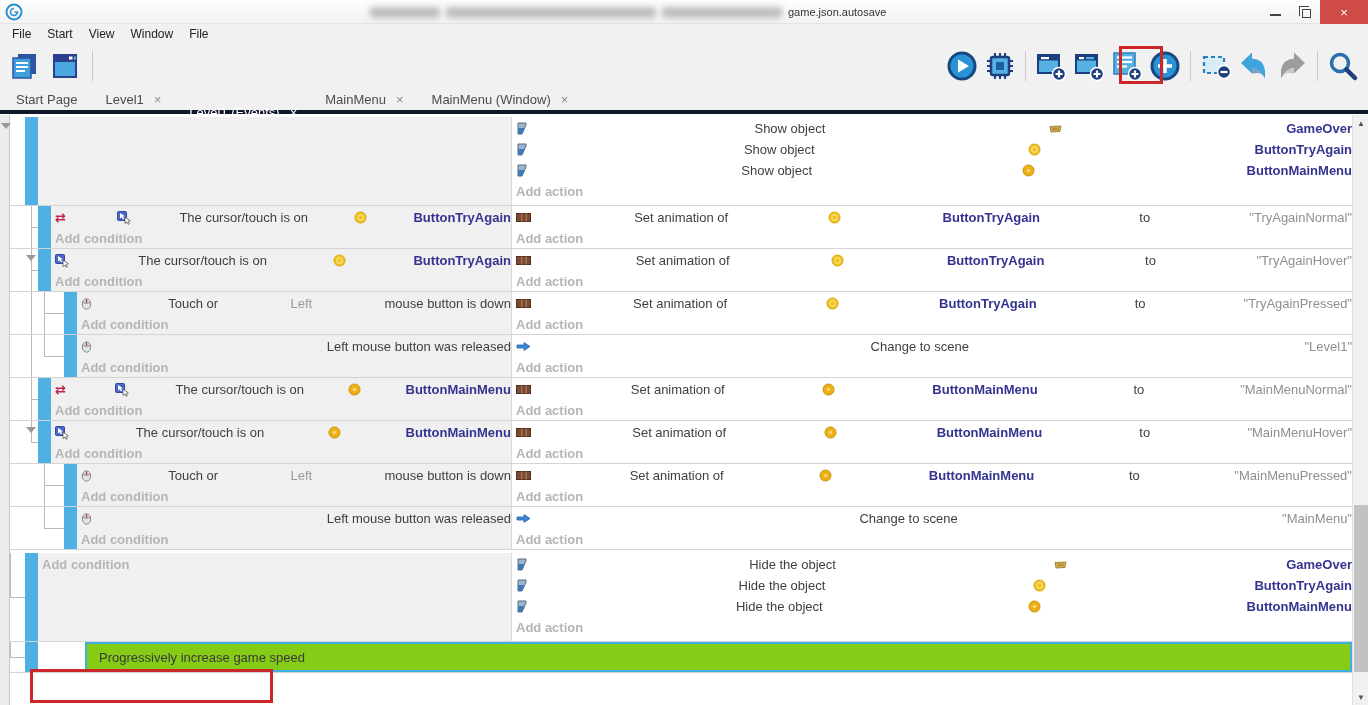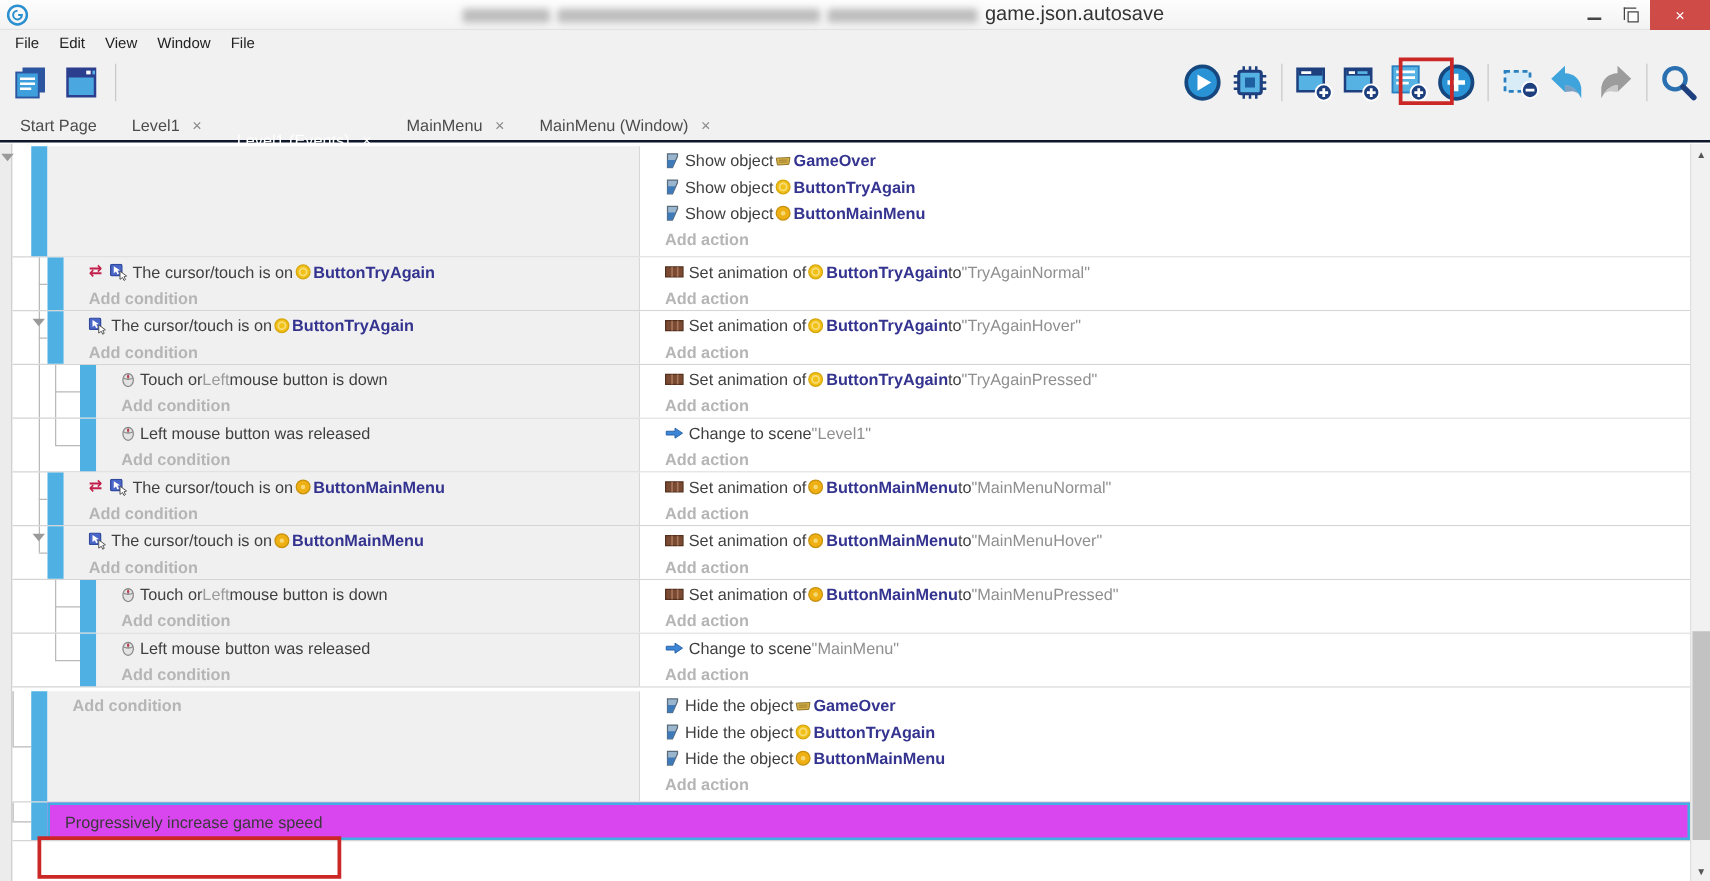--- a/index.html
+++ b/index.html
@@ -4,65 +4,65 @@
 <style>
   * { box-sizing: border-box; margin:0; padding:0; }
   html,body { width:1368px; height:705px; overflow:hidden; }
   body { font-family:"Liberation Sans","DejaVu Sans",sans-serif; background:#fff; position:relative; }
 
   
   .titlebar { height:24px; background:linear-gradient(#fdfdfd,#f3f3f3); display:flex; align-items:center; position:relative; border-bottom:1px solid #e3e3e3; }
   .appicon { margin-left:5px; width:18px; height:18px; }
   .titlewrap { position:absolute; left:370px; top:0; height:24px; display:flex; align-items:center; gap:6px; }
   .blurchunk { height:11px; background:#a9a9a9; border-radius:2px; filter:blur(3px); opacity:.75; }
-  .titletext { font-size:16px; color:#333; }
+  .titletext { font-size:11px; color:#333; }
   .wincontrols { position:absolute; right:0; top:0; height:24px; display:flex; }
   .winbtn { width:30px; height:24px; display:flex; align-items:center; justify-content:center; color:#444; }
   .minglyph { width:11px; height:0; border-top:2px solid #444; margin-top:6px; }
   .restoreglyph { width:9px; height:9px; border:1px solid #444; position:relative; background:#fdfdfd; margin-top:3px; margin-left:3px;}
   .restoreglyph:before { content:""; position:absolute; left:-4px; top:-4px; width:9px; height:9px; border:1px solid #444; border-right:none; border-bottom:none; }
   .closebtn { width:48px; background:#cf4b48; color:#fff; font-size:13px; }
 
   
   .menubar { height:20px; background:#f1f1f1; display:flex; align-items:center; padding-left:4px; }
   .menuitem { font-size:12px; color:#222; padding:0 8px; line-height:20px; }
 
   
   .toolbar { height:44px; background:#f1f1f1; position:relative; display:flex; align-items:center; }
   .tbleft { display:flex; align-items:center; gap:6px; padding-left:8px; }
   .tbright { position:absolute; right:8px; top:0; height:44px; display:flex; align-items:center; gap:4px; }
   .tbbtn { width:34px; height:36px; display:flex; align-items:center; justify-content:center; }
   .tbsep { width:1px; height:30px; background:#c9c9c9; margin:0 4px; }
 
   
-  .tabbar { height:26px; background:#f1f1f1; display:flex; align-items:stretch; padding-left:2px; border-bottom:2px solid #0f172a; }
+  .tabbar { height:26px; background:#f1f1f1; display:flex; align-items:stretch; padding-left:2px; border-bottom:4px solid #0f172a; }
   .tab { display:flex; align-items:center; gap:10px; padding:0 14px; font-size:13px; color:#4c4c4c; }
   .tab .x { color:#8a8a8a; font-size:13px; }
   .tab.active { background:#3fa9dc; color:#fff;margin-top:24px; }
   .tab.active .x { color:#fff; }
 
   
   .gutter { position:absolute; left:0; top:115px; width:10px; bottom:0; background:#ececec; border-right:1px solid #c6c6c6; }
   .events { position:absolute; left:10px; top:115px; width:1342px; bottom:0; background:#fff; padding-top:2px; }
   .row { position:relative; display:flex; border-bottom:1px solid #d4d4d4; }
   .spacer { position:relative; flex:none; }
   .bar { flex:none; width:13px; background:#4fb0e4; }
   .condcell { flex:none; background:#f0f0f0; padding-top:1px; overflow:hidden; }
   .actcell { flex:none; width:841px; background:#fff; border-left:1px solid #d8d8d8; padding-top:1px; overflow:hidden; }
-  .line { height:21px; display:flex; align-items:center; padding-left:20px; font-size:13px; color:#3f3f3f; white-space:nowrap; }
+  .line { height:21px; display:flex; align-items:center; padding-left:4px; font-size:13px; color:#3f3f3f; white-space:nowrap;justify-content:space-between; }
   .line .t { color:#3f3f3f; }
   .line .dim { color:#9a9a9a; }
   .line .q { color:#8f8f8f; }
   .line .obj { color:#343490; font-weight:bold; }
   .line.add { color:#b5b5b5;font-weight:bold; }
   .ic { display:inline-flex; align-items:center; margin-right:4px; }
   .ic.oi { margin:0 2px 0 1px; }
   .inv { color:#c2204d; font-weight:bold; font-size:13px; font-family:"DejaVu Sans",sans-serif; margin-right:2px; }
   .commentbody { flex:1; background:#fbdf6b; display:flex; align-items:center; padding-left:12px; font-size:13px; color:#3a3a3a; }
-  .commentbody.sel { background:#d946ef; border:2px solid #3fb0e0; }
+  .commentbody.sel { background:#84cc16; border:2px solid #3fb0e0;margin-left:47px; }
   .conn { position:absolute; border-left:1px solid #b9b9b9; top:0; }
   .stub { position:absolute; border-top:1px solid #b9b9b9; }
   .tri { position:absolute; width:0; height:0; border-left:5px solid transparent; border-right:5px solid transparent; border-top:6px solid #9a9a9a; }
   .rowspacer { height:3px; background:#fff; }
 
   
   .vscroll { position:absolute; right:0; top:115px; width:16px; bottom:0; background:#f1f1f1; border-left:1px solid #e0e0e0; }
   .varrow { position:absolute; left:0; width:16px; height:16px; display:flex; align-items:center; justify-content:center; font-size:8px; color:#555; }
   .vthumb { position:absolute; left:1px; width:14px; background:#c2c2c2; }
 
@@ -91,21 +91,21 @@
         <div class="restoreglyph"></div>
       </div>
     <div class="winbtn closebtn">
         <span>×</span>
       </div>
   </div>
 </div>
 
 <div class="menubar">
   <span class="menuitem">File</span>
-  <span class="menuitem">Edit</span>
+  <span class="menuitem">Start</span>
   <span class="menuitem">View</span>
   <span class="menuitem">Window</span>
   <span class="menuitem">File</span>
 </div>
 
 <div class="toolbar">
   <div class="tbleft">
     <div class="tbbtn">
       <svg width="32" height="32" viewBox="0 0 32 32">
         <rect x="9" y="4" width="18" height="20" fill="#2c55a0"></rect>

